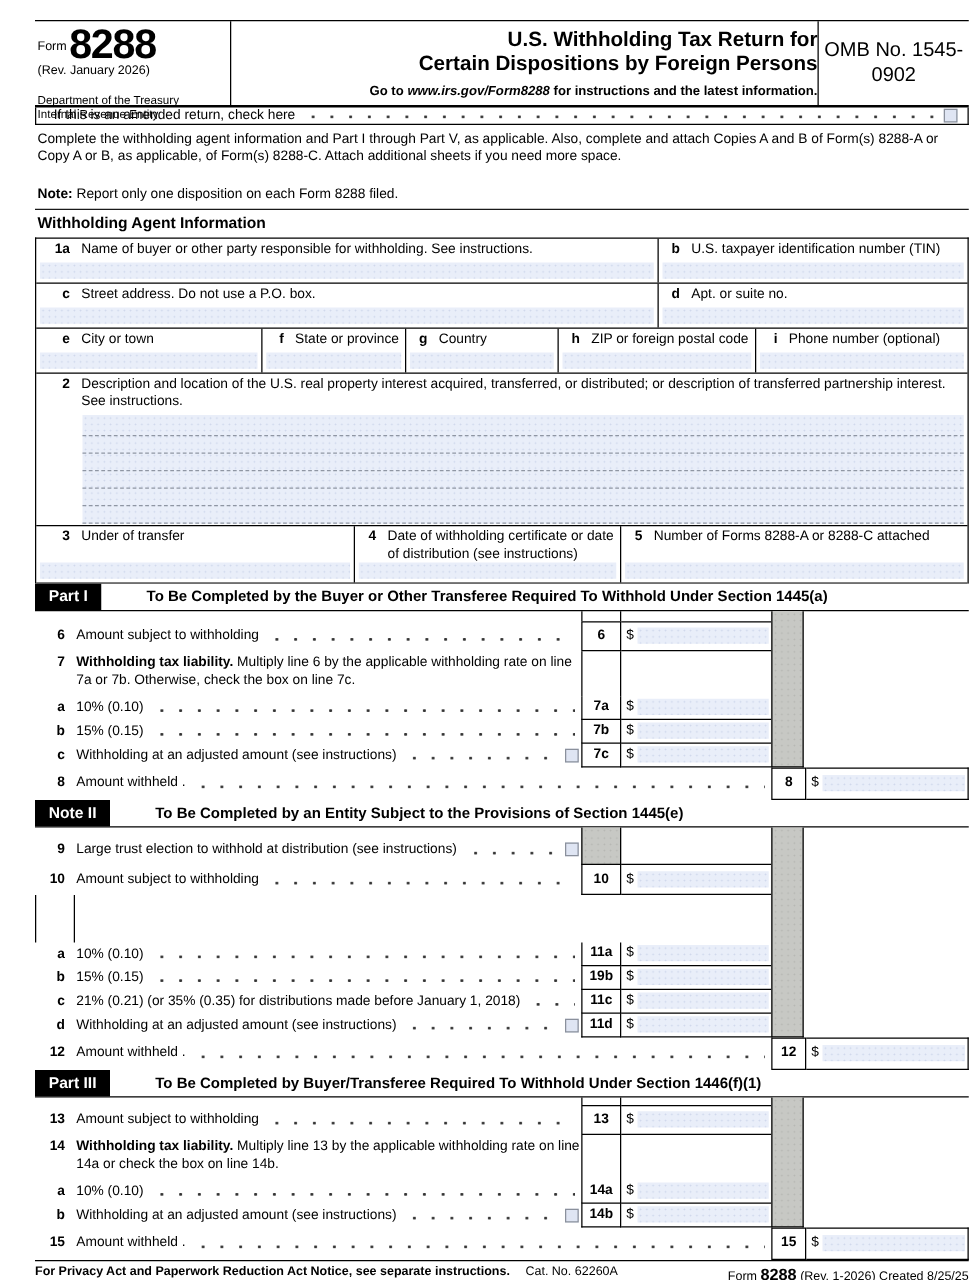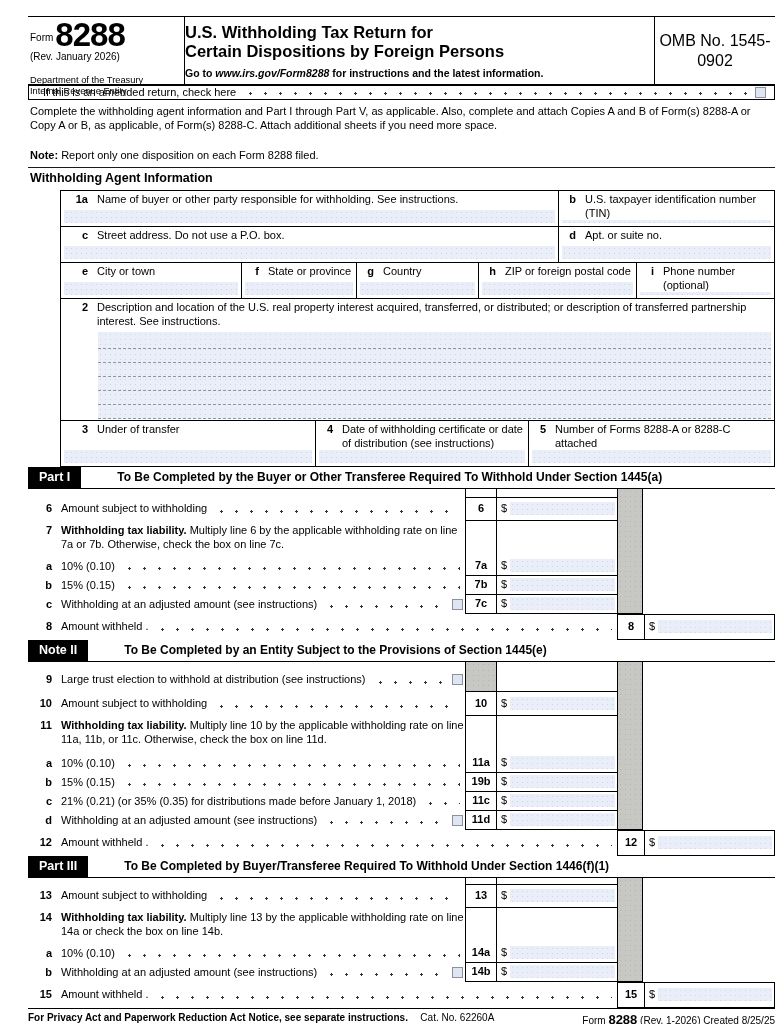--- a/index.html
+++ b/index.html
@@ -12,21 +12,21 @@
   .page { width:747px; margin:16px 0 0 28px; }
 
   
   .hdr { display:flex; border-top:1.5px solid #000; border-bottom:2.5px solid #000; height:70px; }
   .hdr-left { width:157px; border-right:1px solid #000; padding:3px 4px 2px 2px; display:flex; flex-direction:column; }
   .formline { display:flex; align-items:flex-end; }
   .formword { font-size:10px; padding-bottom:5px; }
   .formnum { font-size:33px; font-weight:bold; letter-spacing:-1px; line-height:0.9; margin-left:2px; }
   .rev { font-size:10px; margin-top:1px; }
   .agency { font-size:9.3px; line-height:1.15; margin-top:12px; }
-  .hdr-center { flex:1; border-right:1px solid #000; text-align:left; padding-top:6px; }
+  .hdr-center { flex:1; border-right:1px solid #000; text-align:right; padding-top:6px; }
   .title { font-size:16.5px; font-weight:bold; line-height:1.15; }
   .goto { font-size:10.5px; font-weight:bold; margin-top:6px; }
   .goto .url { font-style:italic; }
   .hdr-right { width:120px; display:flex; align-items:center; justify-content:center; font-size:16px; text-align:center; }
 
   
   .amended { display:flex; align-items:center; height:14px; border-left:1px solid #000; border-right:1px solid #000; border-bottom:1px solid #000; padding:0 8px 0 14px; }
 
   
   .leader { flex:1; align-self:stretch; margin:0 5px;
@@ -36,21 +36,21 @@
 
   
   .intro { padding:5px 0 0 2px; }
   .note { margin-top:16px; }
   b { font-weight:bold; }
 
   
   .sechead { border-top:1.5px solid #1a1a1a; margin-top:5px; padding:3px 0 3px 2px; font-size:12.5px; font-weight:bold; }
 
   
-  .tbl { border:1px solid #000; border-bottom:none;margin-left:32px; }
+  .tbl { border:1px solid #000; border-bottom:none; }
   .trow { display:flex; border-bottom:1px solid #000; }
   .cell { display:flex; flex-direction:column; padding:2px 3px 3px 3px; }
   .cell + .cell { border-left:1px solid #000; }
   .cl { display:flex; }
   .cnum { font-weight:bold; width:24px; text-align:right; flex:none; }
   .cnum.sm { width:14px; }
   .ctext { margin-left:9px; }
   .fill { background-color:#e9eef9; background-image:radial-gradient(#ccd5ea 0.6px, rgba(0,0,0,0) 0.8px); background-size:5px 5px; }
   .cell .fill { margin-top:auto; height:13px; }
   .h36 { height:36px; } .h46 { height:46px; }
@@ -348,24 +348,20 @@
           <span class="ctext">Amount subject to withholding</span>
           <span class="leader"></span>
         </div>
       <div class="numcell bb">10</div>
       <div class="amtcell bb">
           <span class="dollar">$</span>
           <span class="fill"></span>
         </div>
     </div>
     <div class="prow hdesc2">
-      <div class="plbl top">
-          <span class="cnum">11</span>
-          <span class="ctext"><b>Withholding tax liability.</b><span> Multiply line 10 by the applicable withholding rate on line 11a, 11b, or 11c. Otherwise, check the box on line 11d.</span></span>
-        </div>
       <div class="numcell"></div>
         <div class="amtcell"></div>
     </div>
     <div class="prow h19">
       <div class="plbl">
           <span class="cnum">a</span>
           <span class="ctext">10% (0.10)</span>
           <span class="leader"></span>
         </div>
       <div class="numcell bb">11a</div>

